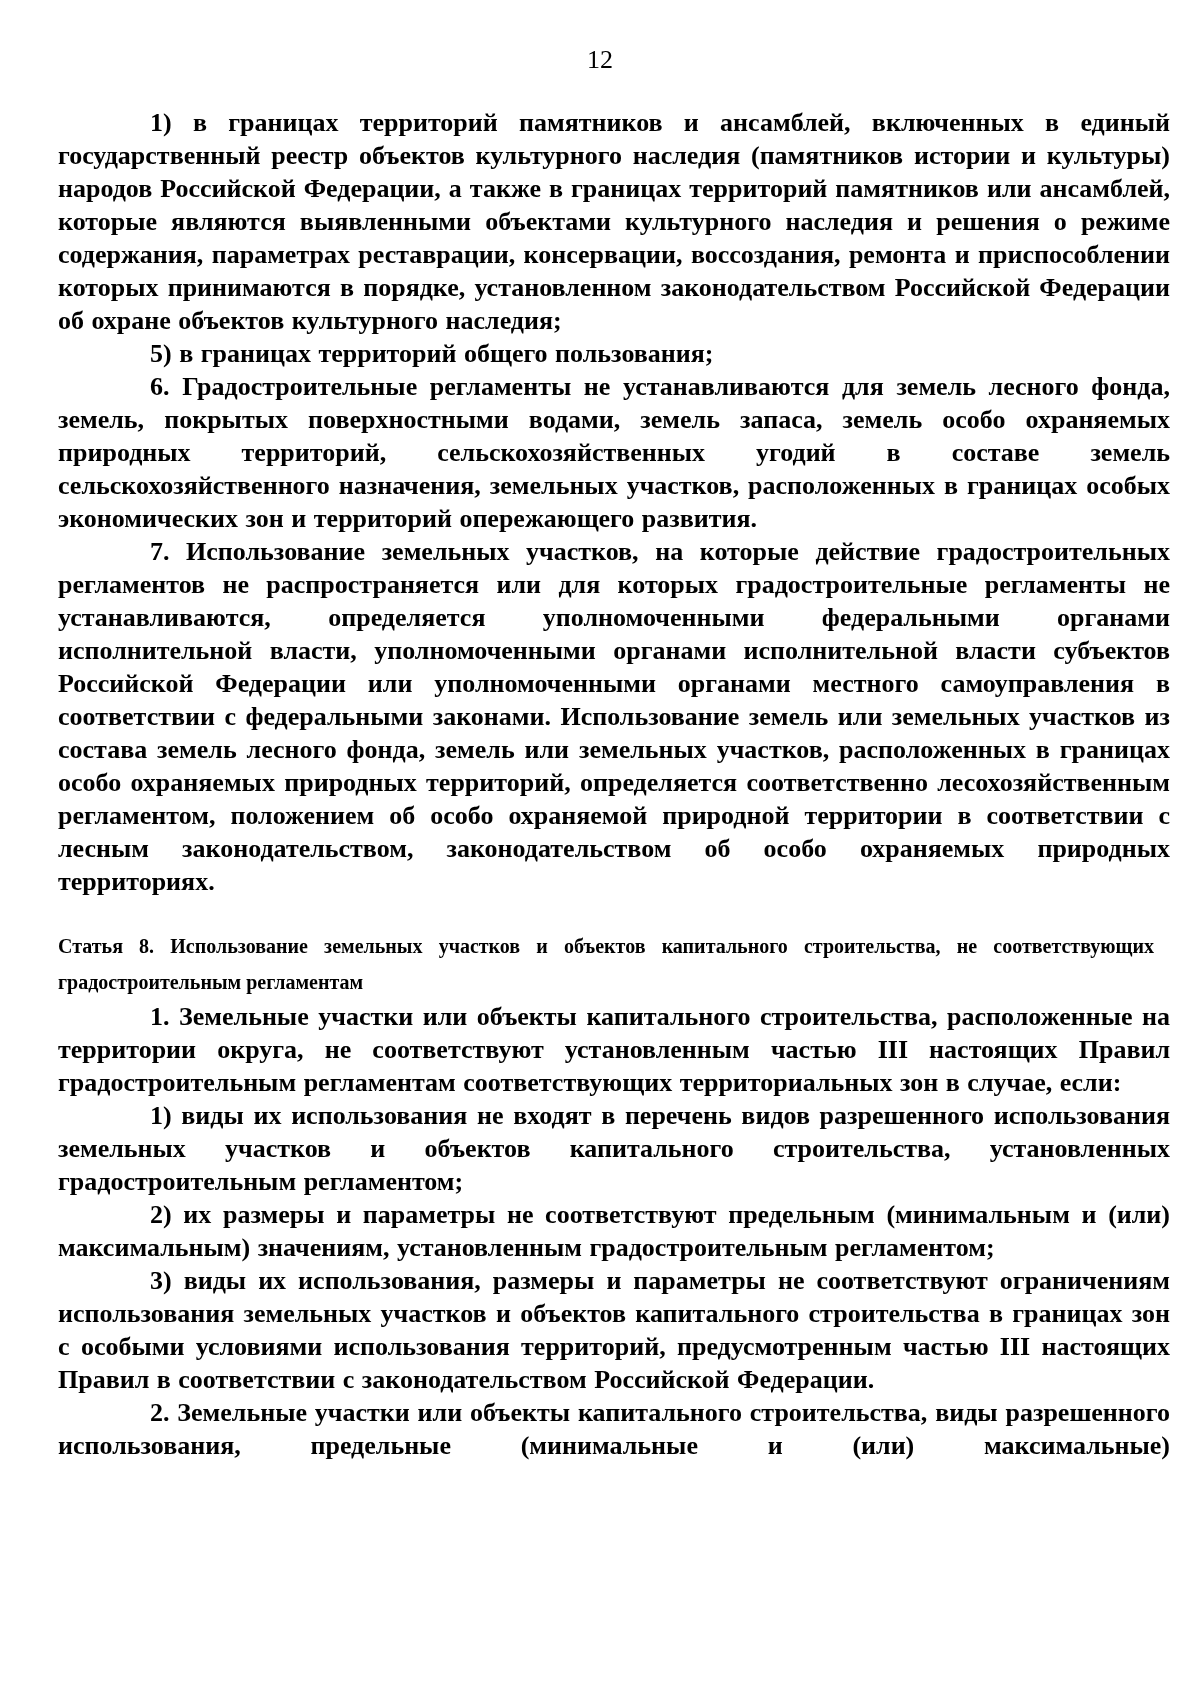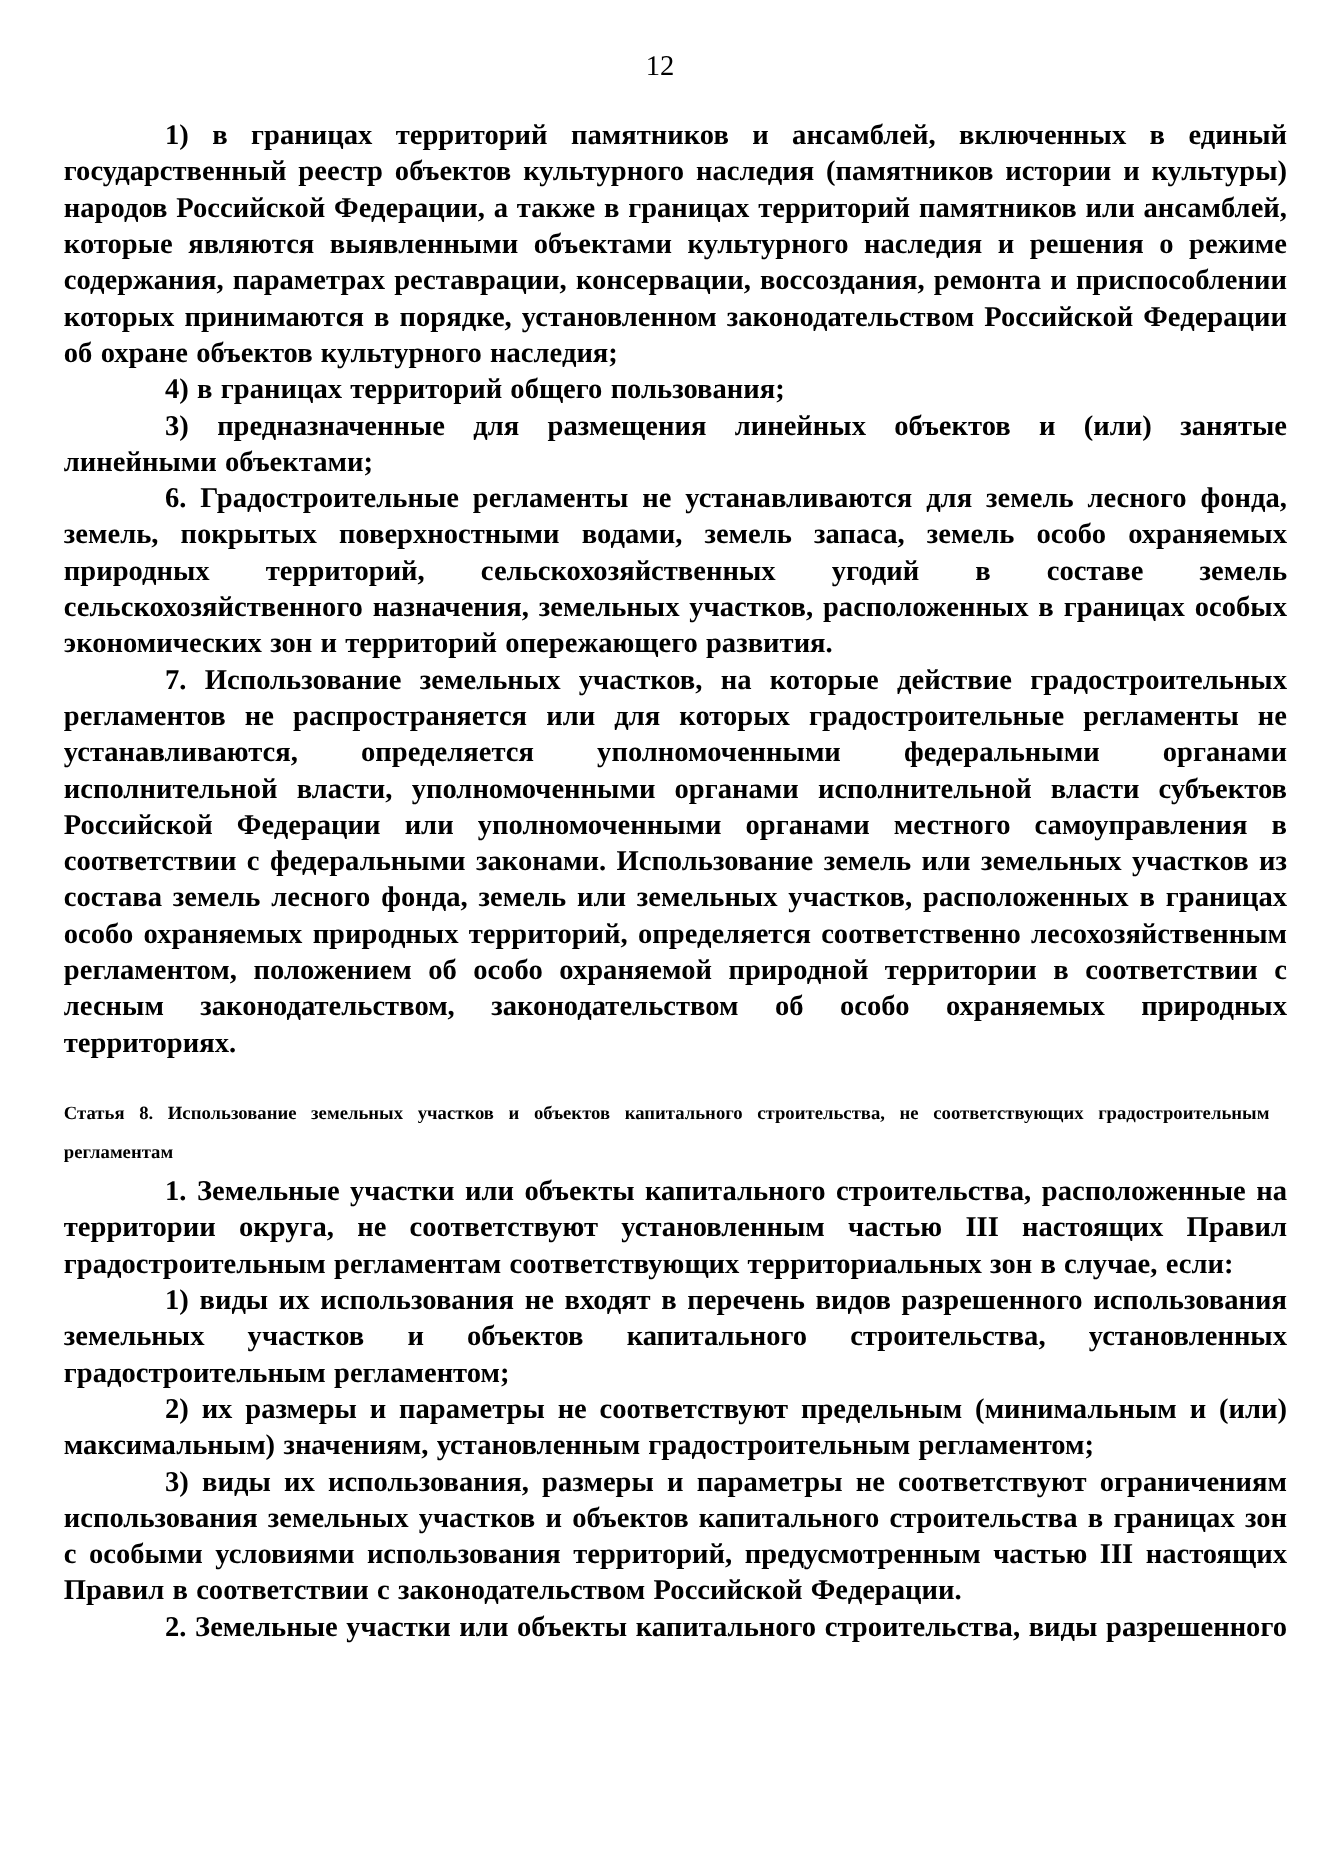--- a/index.html
+++ b/index.html
@@ -38,39 +38,38 @@
     font-weight: bold;
   }
   .content p.continued-over-page {
     
     text-align-last: justify;
   }
   .content .article-heading {
     font-weight: bold;
     margin: 30px 16px 0 0;
     text-indent: 0;
-    font-size: 17px;
+    font-size: 20px;
     line-height: 36px;
     text-align: justify;
   }
 </style>
 </head>
 <body>
 
 <div class="page">
 
   <div class="page-number">12</div>
 
   <div class="content">
 
     <p>1) в границах территорий памятников и ансамблей, включенных в единый государственный реестр объектов культурного наследия (памятников истории и культуры) народов Российской Федерации, а также в границах территорий памятников или ансамблей, которые являются выявленными объектами культурного наследия и решения о режиме содержания, параметрах реставрации, консервации, воссоздания, ремонта и приспособлении которых принимаются в порядке, установленном законодательством Российской Федерации об охране объектов культурного наследия;</p>
 
-    <p>4) в границах территорий общего пользования;</p>
+    <p>5) в границах территорий общего пользования;</p>
 
-    <p>3) предназначенные для размещения линейных объектов и (или) занятые линейными объектами;</p>
 
 
     <p>6. Градостроительные регламенты не устанавливаются для земель лесного фонда, земель, покрытых поверхностными водами, земель запаса, земель особо охраняемых природных территорий, сельскохозяйственных угодий в составе земель сельскохозяйственного назначения, земельных участков, расположенных в границах особых экономических зон и территорий опережающего развития.</p>
 
     <p>7. Использование земельных участков, на которые действие градостроительных регламентов не распространяется или для которых градостроительные регламенты не устанавливаются, определяется уполномоченными федеральными органами исполнительной власти, уполномоченными органами исполнительной власти субъектов Российской Федерации или уполномоченными органами местного самоуправления в соответствии с федеральными законами.  Использование земель или земельных участков из состава земель лесного фонда, земель или земельных участков, расположенных в границах особо охраняемых природных территорий, определяется соответственно лесохозяйственным регламентом, положением об особо охраняемой природной территории в соответствии с лесным законодательством, законодательством об особо охраняемых природных территориях.</p>
 
     <h2 class="article-heading">Статья 8. Использование земельных участков и объектов капитального строительства, не соответствующих градостроительным регламентам</h2>
 
     <p>1. Земельные участки или объекты капитального строительства, расположенные на территории округа, не соответствуют установленным частью III настоящих Правил градостроительным регламентам соответствующих территориальных зон в случае, если:</p>
 

